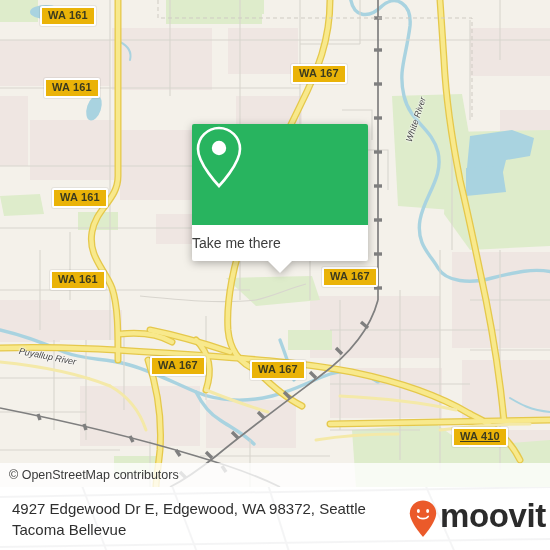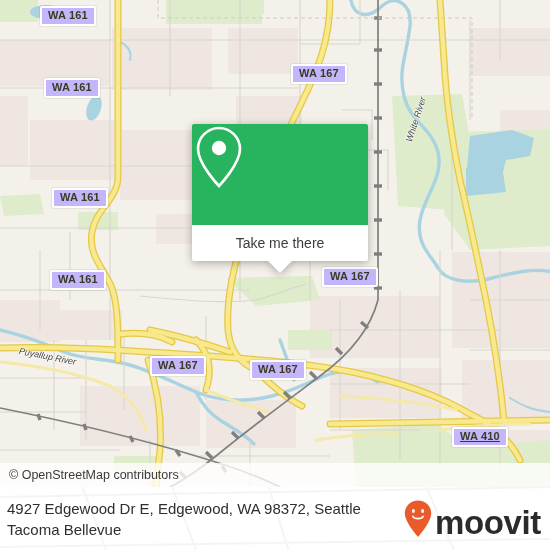--- a/index.html
+++ b/index.html
@@ -6,21 +6,21 @@
   body{width:550px;height:550px;overflow:hidden;font-family:"Liberation Sans",sans-serif;}
   #app{position:relative;width:550px;height:550px;overflow:hidden;background:#F2EFE9;}
 
   
   #map{position:absolute;left:0;top:0;width:550px;height:487px;overflow:hidden;background:#F4F1EA;}
   #map svg{position:absolute;left:0;top:0;}
 
   
   .shield{
     position:absolute;
-    background:#c4b5fd;
+    background:#eab308;
     border:2px solid #ffffff;
     border-radius:2px;
     color:#3b3b1f;
     font-weight:bold;
     font-size:11px;
     letter-spacing:.2px;
     padding:1px 6px 2px 6px;
     line-height:13px;
     white-space:nowrap;
     box-shadow:0 0 0 1px rgba(0,0,0,.06);
@@ -50,44 +50,43 @@
   #card{
     position:absolute;left:192px;top:124px;width:176px;
     filter:drop-shadow(0 2px 4px rgba(0,0,0,.30));
   }
   #card-body{
     background:#28B45F;height:101px;border-radius:2px 2px 0 0;
     display:flex;align-items:center;justify-content:center;
   }
   #card-foot{
     position:relative;background:#ffffff;height:36px;border-radius:0 0 2px 2px;
-    display:flex;align-items:center;justify-content:center;
+    display:flex;align-items:center;justify-content:flex-start;
   }
   #card-foot-label{font-size:14px;color:#3c3c3c;font-family:"Liberation Sans",sans-serif;}
   #card-tail{
     position:absolute;left:50%;bottom:-12px;margin-left:-13px;
     width:0;height:0;border-left:13px solid transparent;border-right:13px solid transparent;
     border-top:13px solid #ffffff;
   }
 
   
   #footer{
     position:absolute;left:0;top:487px;width:550px;height:63px;background:#ffffff;
     display:flex;align-items:center;overflow:hidden;
   }
   #footer-watermark{position:absolute;left:0;top:-60px;opacity:.10;}
   #addr{
     position:relative;z-index:2;
-    padding-left:0;width:390px;
+    padding-left:12px;width:390px;
     font-size:15px;line-height:21px;color:#2f2f2f;
     font-family:"Liberation Sans",sans-serif;
-    margin-left:7px;
   }
   #brand{
-    position:relative;z-index:2;display:flex;align-items:flex-end;margin-left:6px;
+    position:relative;z-index:2;display:flex;align-items:flex-start;margin-left:6px;
   }
   #brand-word{
     font-size:33px;font-weight:bold;color:#2b2b2b;letter-spacing:-.4px;
     font-family:"Liberation Sans",sans-serif;line-height:33px;margin-left:2px;
   }
 </style>
 </head>
 <body>
 
 <div id="app">

